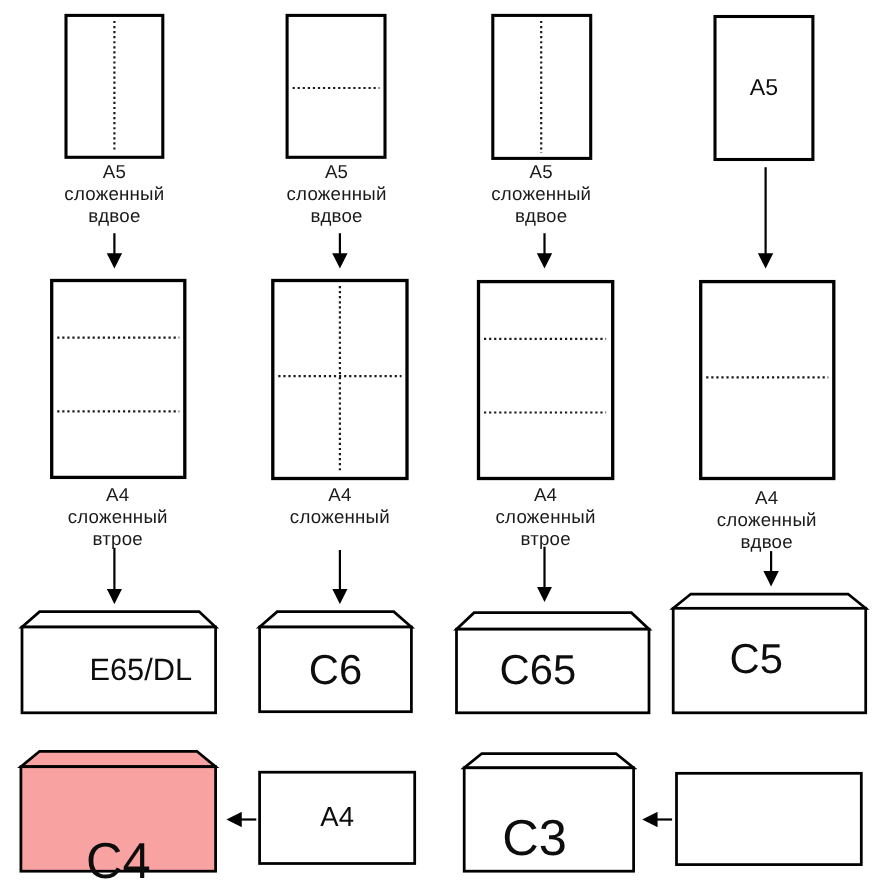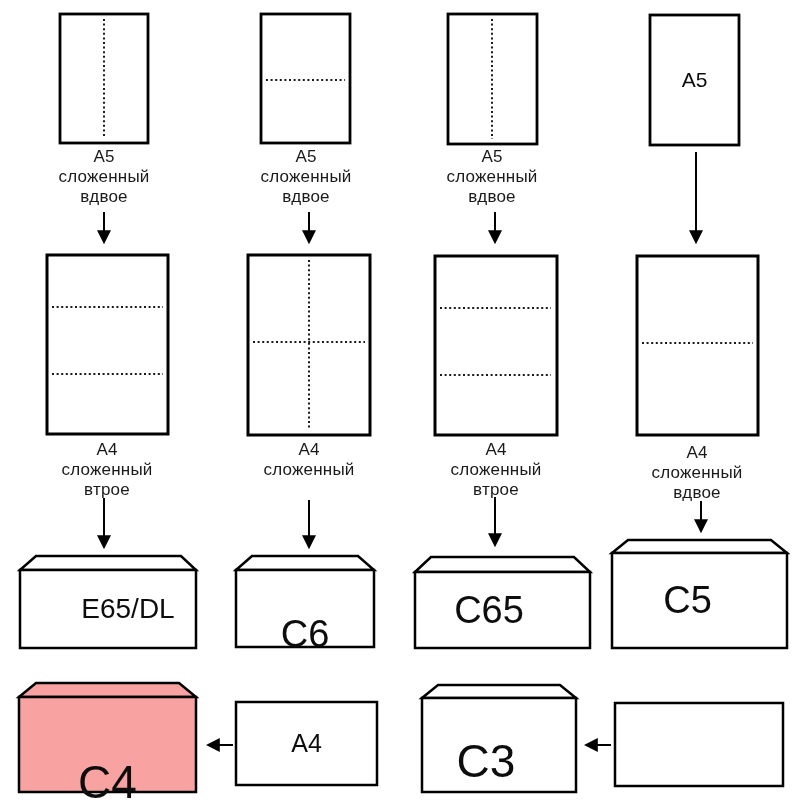--- a/index.html
+++ b/index.html
@@ -135,21 +135,21 @@
     <div>сложенный</div>
     <div>втрое</div>
   </div>
   <div class="caption" style="left:617px;top:443px;width:160px">
     <div>А4</div>
     <div>сложенный</div>
     <div>вдвое</div>
   </div>
 
   <div class="shape-label lbl-env" style="left:20px;top:570px;width:176px;height:78px">E65/DL</div>
-  <div class="shape-label lbl-env-sm" style="left:236px;top:586px;width:138px;height:96px">C6</div>
+  <div class="shape-label lbl-env-sm" style="left:236px;top:562px;width:138px;height:96px">C6</div>
   <div class="shape-label lbl-env-sm" style="left:415px;top:572px;width:148px;height:76px">C65</div>
   <div class="shape-label lbl-env-sm" style="left:612px;top:553px;width:151px;height:95px">C5</div>
 
   <div class="shape-label lbl-env-lg" style="left:19px;top:734px;width:177px;height:95px">C4</div>
   <div class="shape-label lbl-src" style="left:236px;top:702px;width:141px;height:83px">А4</div>
   <div class="shape-label lbl-env-lg" style="left:422px;top:714px;width:128px;height:94px">C3</div>
 
 </div>
 
 </body></html>

